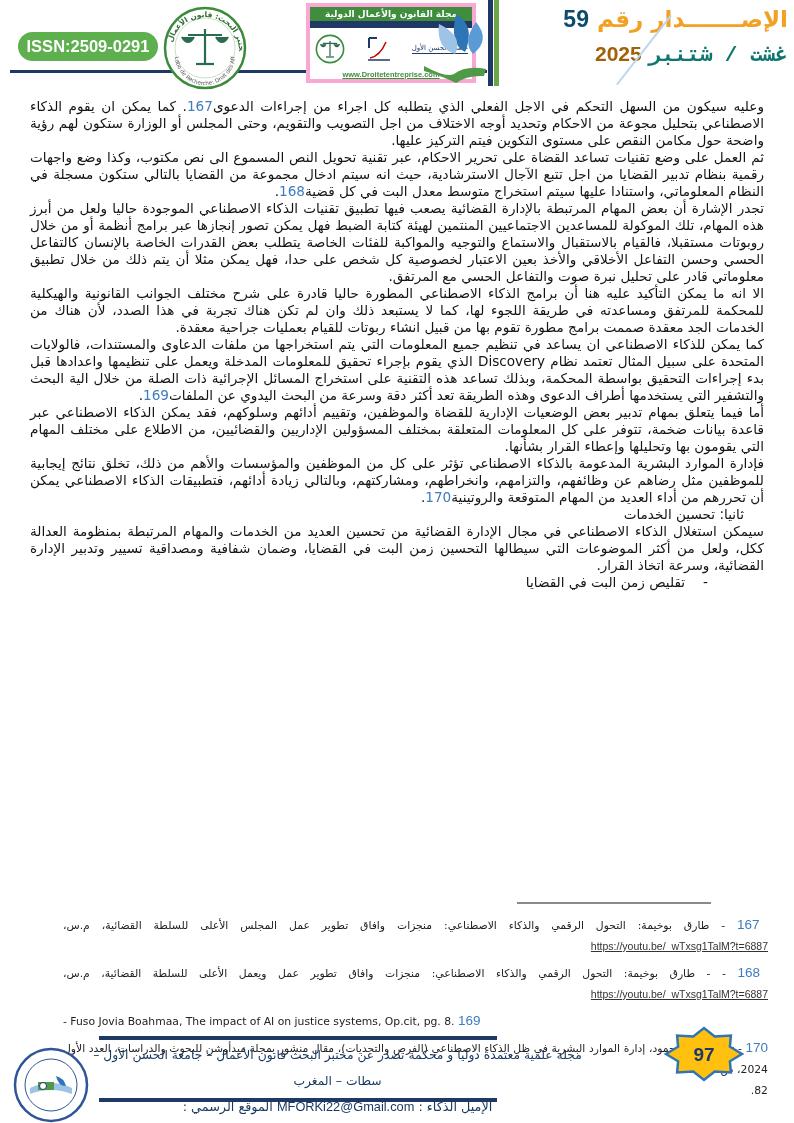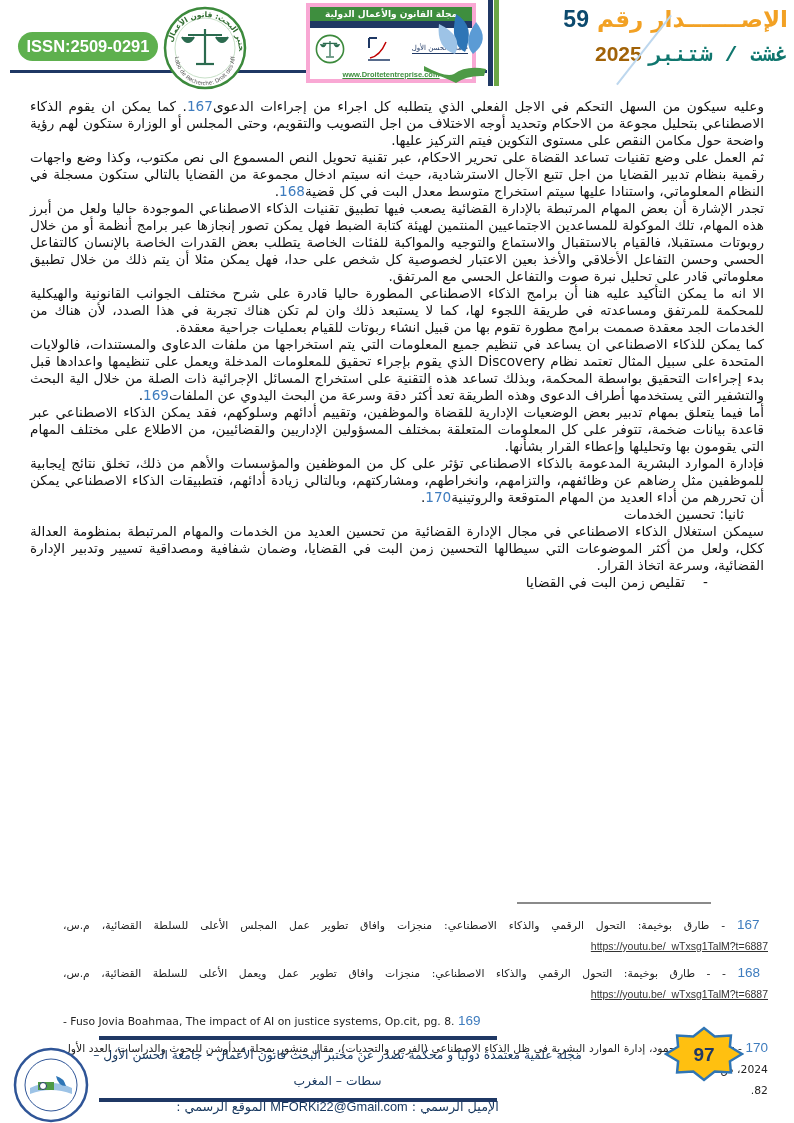--- a/index.html
+++ b/index.html
@@ -195,21 +195,21 @@
       <span>- تمارا محمد محمود، إدارة الموارد البشرية في ظل الذكاء الاصطناعي (الفرص والتحديات)، مقال منشور بمجلة ميدأوشن للبحوث والدراسات، العدد الأول 2024، ص</span>
       <br>
       <span>82.</span>
     </div>
   </section>
 
   <div class="footer-rule-top"></div>
   <div class="footer-text">
     <div class="footer-l1">مجلة علمية معتمدة  دوليا و محكمة تصدر عن مختبر البحث قانون الأعمال – جامعة الحسن الأول – سطات – المغرب</div>
     <div class="footer-l2">
-      <span>الإميل الرسمي :</span>
+      <span>الإميل الذكاء :</span>
       <span class="latin">MFORKi22@Gmail.com</span>
       <span>الموقع الرسمي :</span>
       
     </div>
   </div>
   <div class="footer-rule-bottom"></div>
 
   <svg class="star-badge" width="80" height="56" viewBox="0 0 80 56">
     <polygon points="78,28 65.9,35.3 66.9,46.4 50.7,45.6 40,54 29.3,45.6 13.1,46.4 14.1,35.3 2,28 14.1,20.7 13.1,9.6 29.3,10.4 40,2 50.7,10.4 66.9,9.6 65.9,20.7" fill="#FFC010" stroke="#2F75B5" stroke-width="2.5"></polygon>
     <text x="40" y="35" text-anchor="middle" font-size="19" font-weight="bold" fill="#1F3864" font-family="Liberation Sans, sans-serif">97</text>

